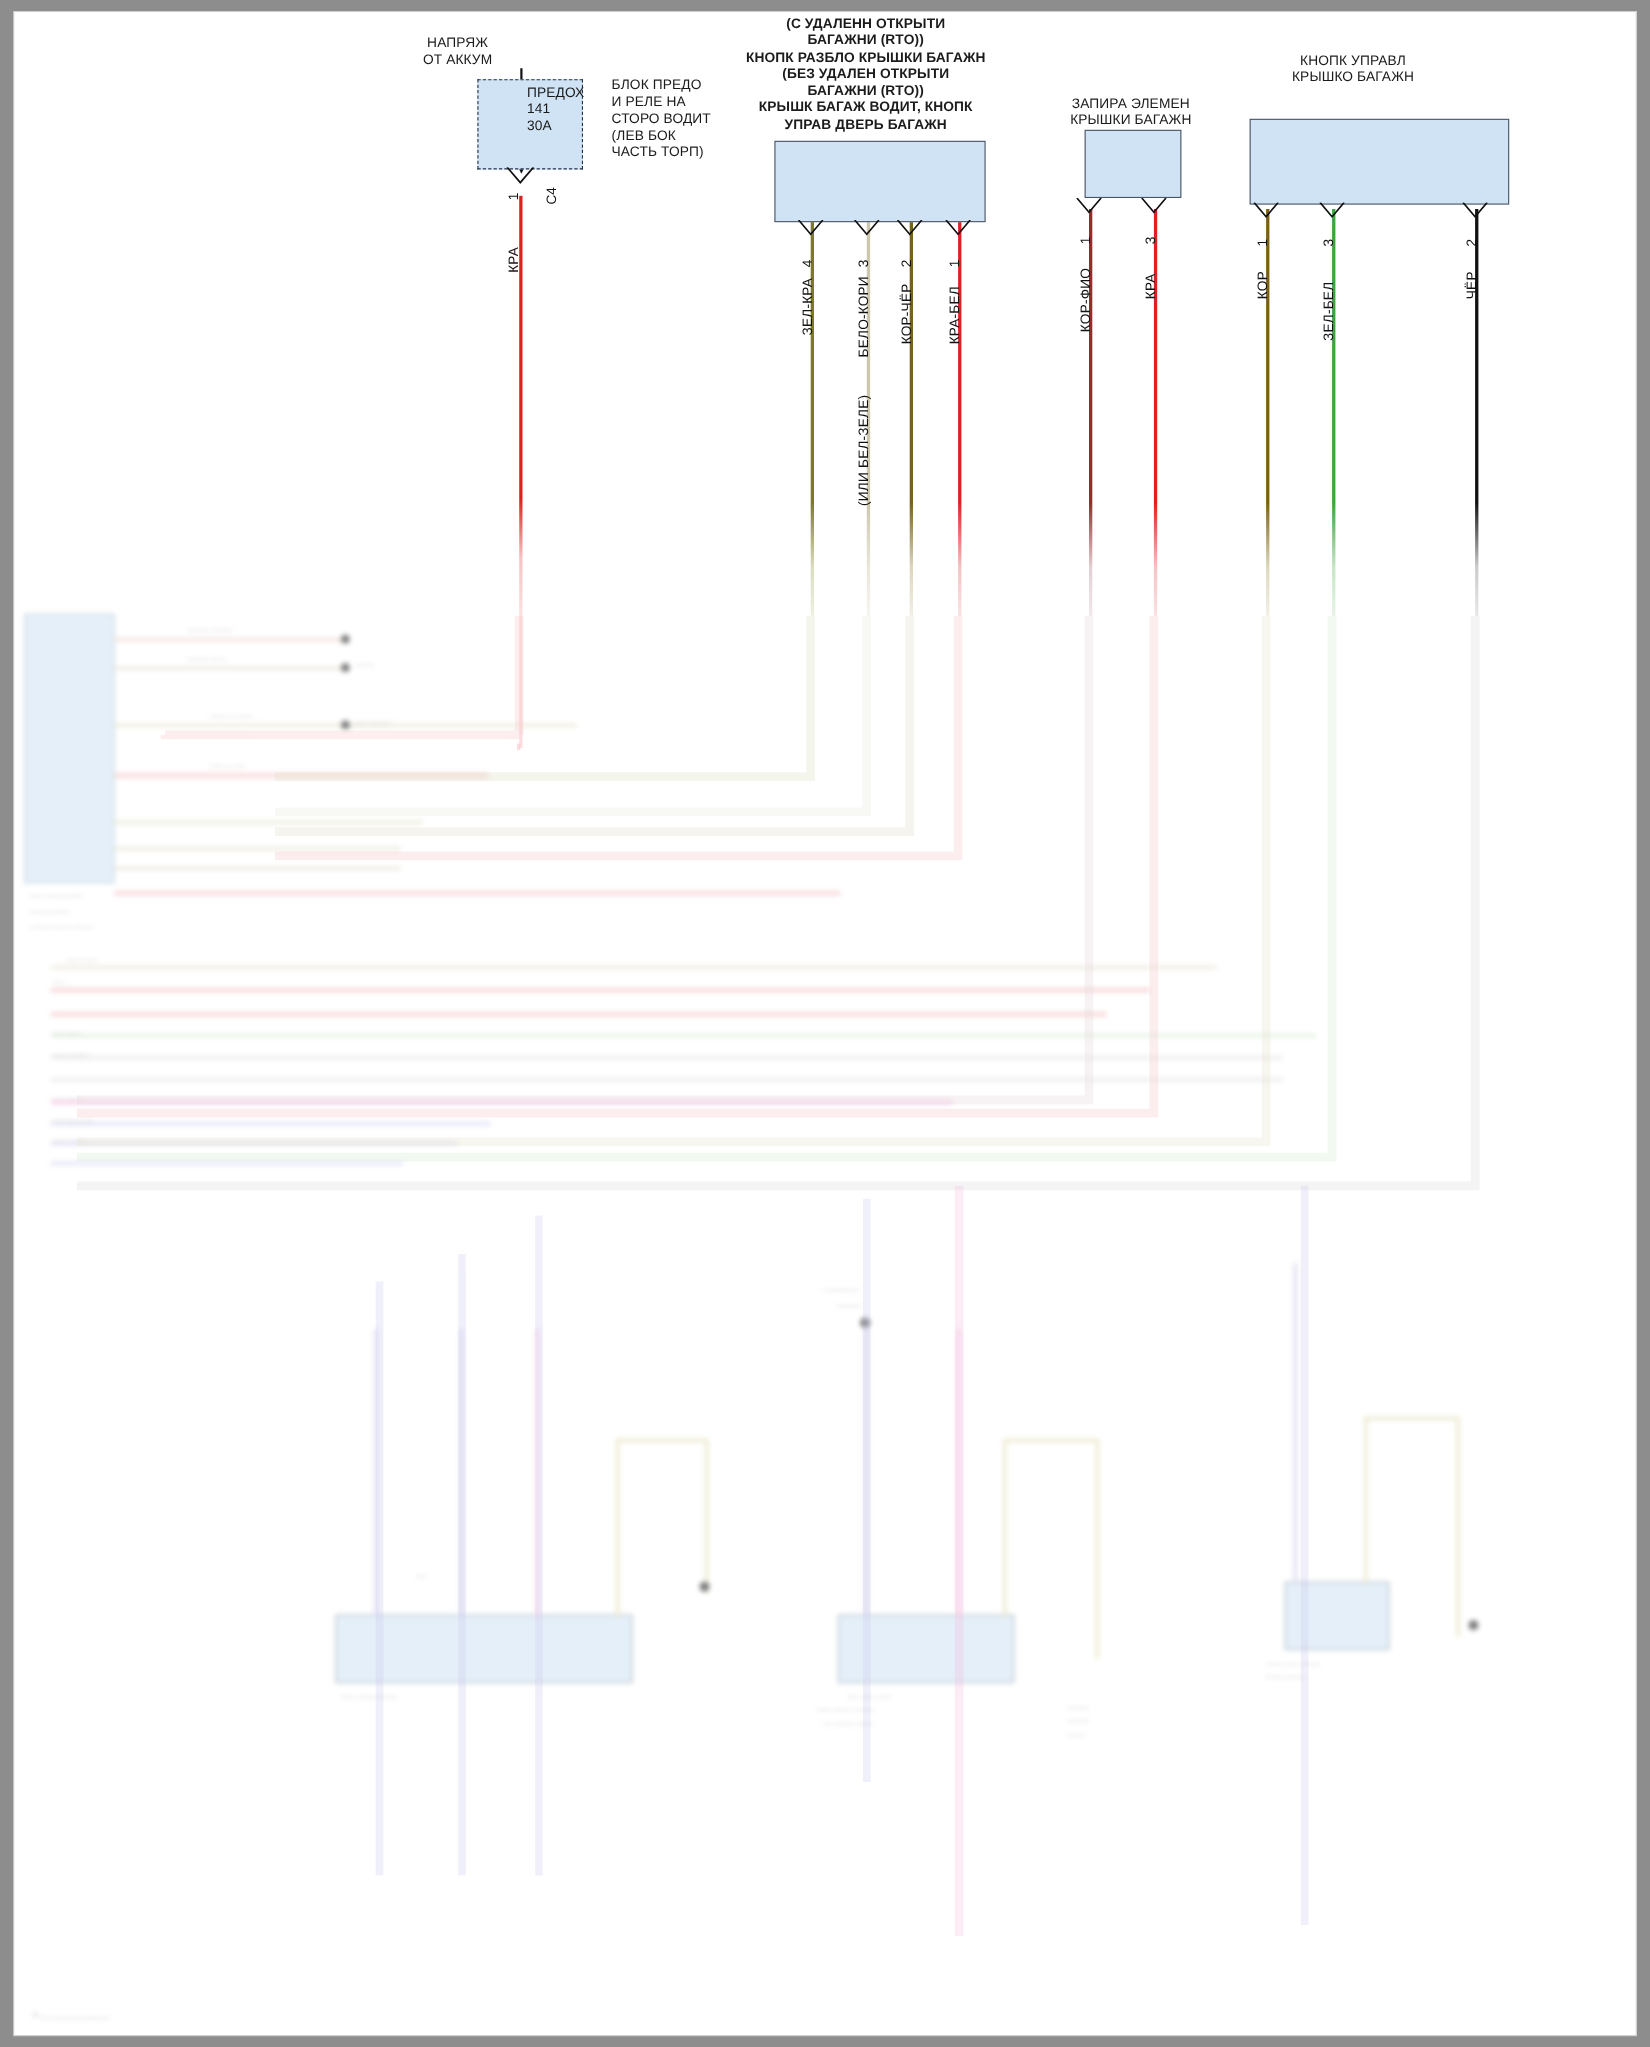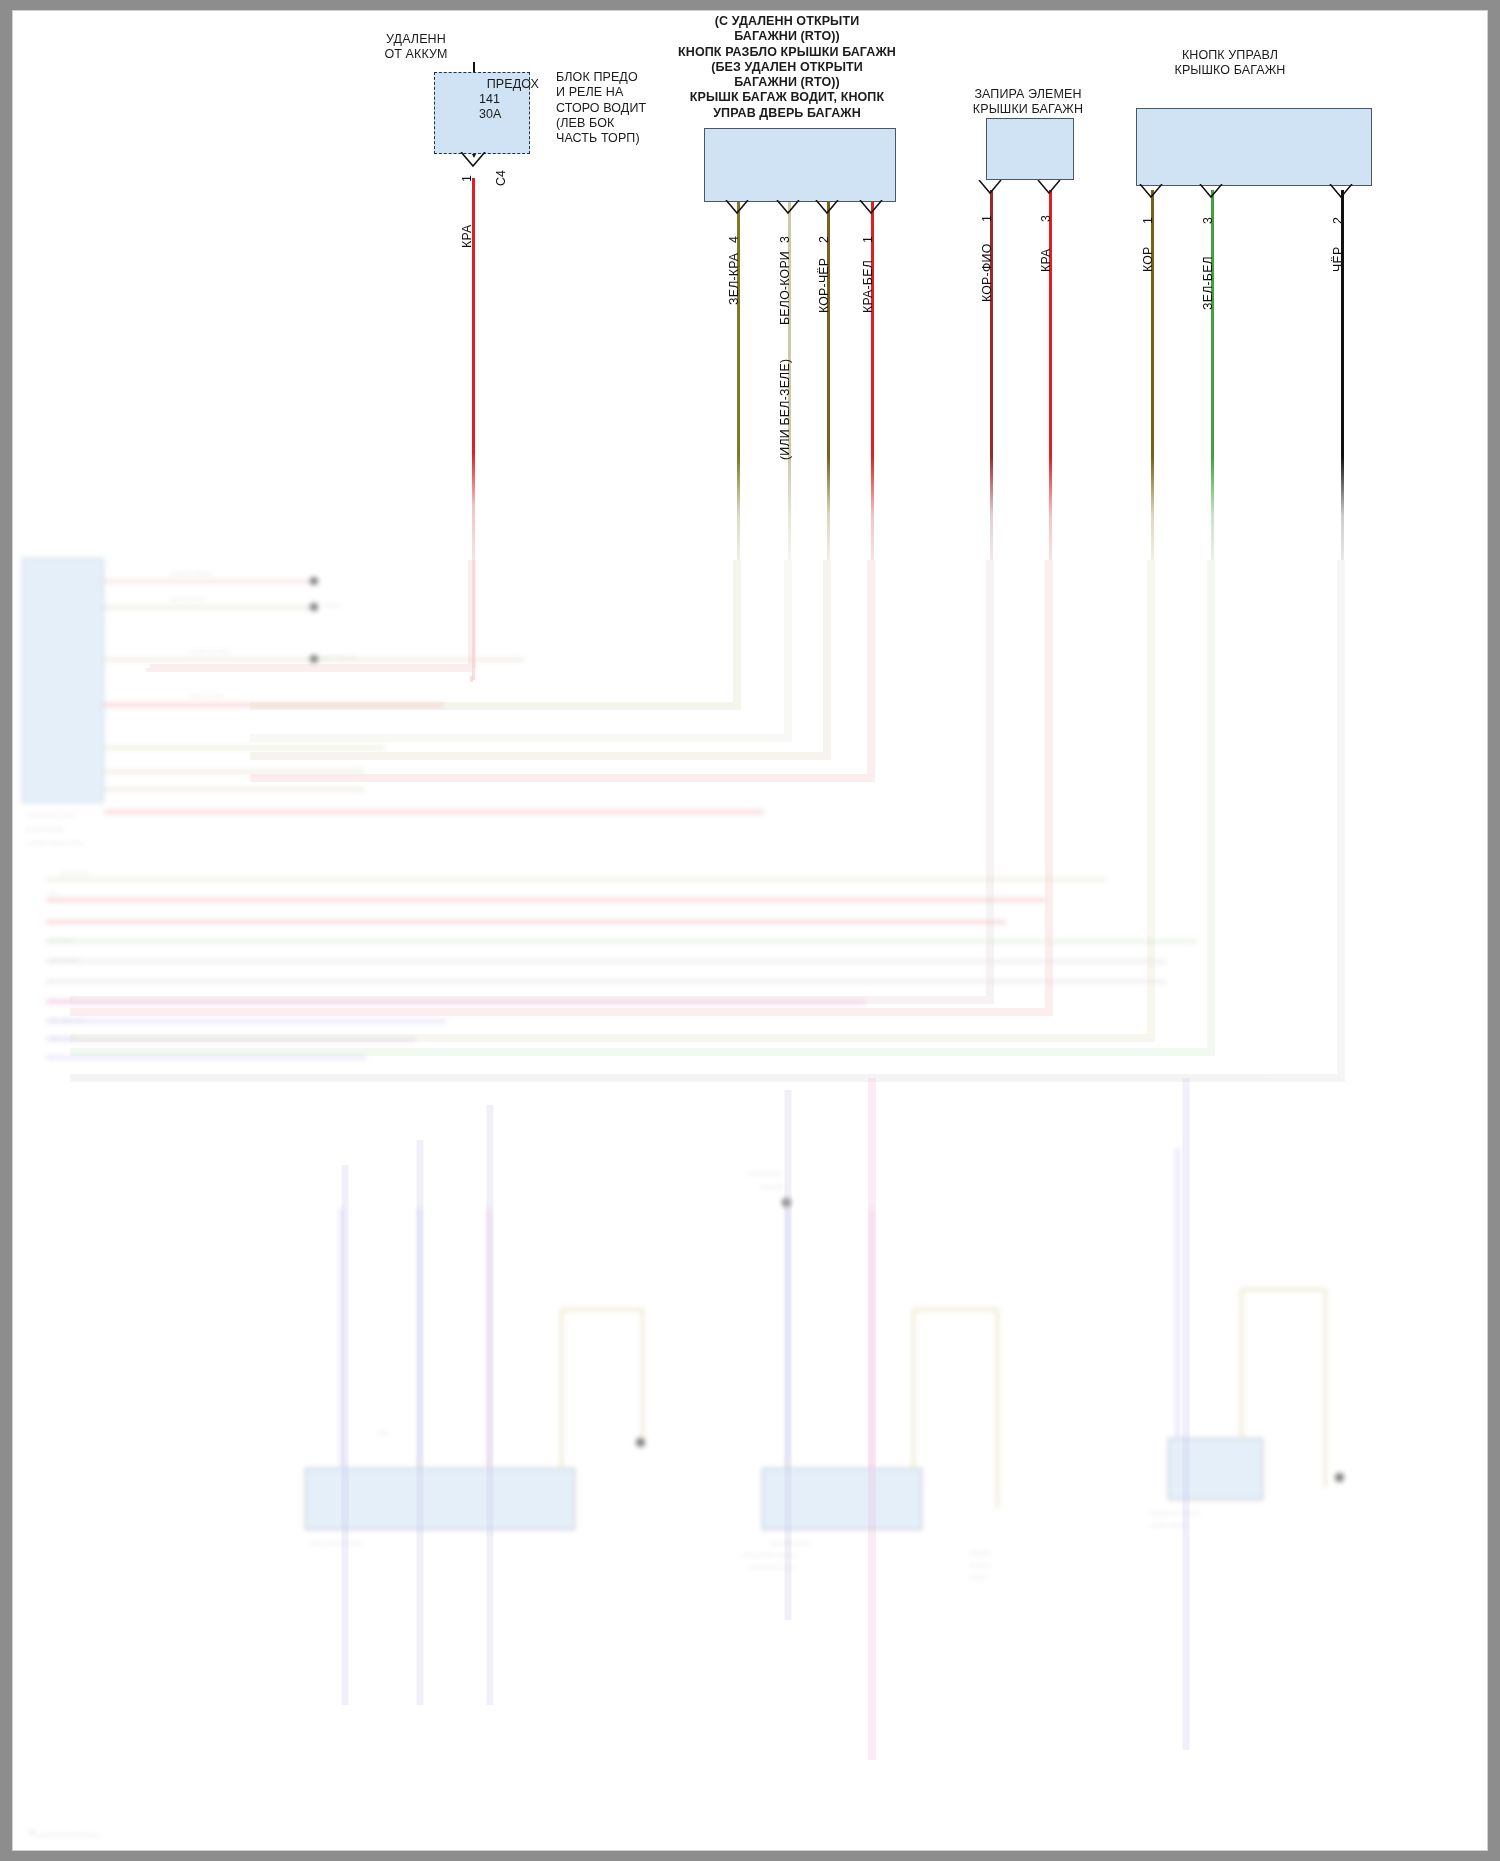--- a/index.html
+++ b/index.html
@@ -231,35 +231,35 @@
         <path d="M1186,1078 L1186,1750" stroke="#c7c6ec" stroke-width="7"></path>
         <path d="M872,1078 L872,1760" stroke="#f4b9df" stroke-width="8"></path>
         <path d="M788,1090 L788,1620" stroke="#c7c6ec" stroke-width="7"></path>
         <path d="M490,1105 L490,1705" stroke="#c7c6ec" stroke-width="7"></path>
         <path d="M420,1140 L420,1705" stroke="#c7c6ec" stroke-width="7"></path>
         <path d="M345,1165 L345,1705" stroke="#c7c6ec" stroke-width="7"></path>
       </g>
     </svg>
   </div>
 
-  <div class="ttl" style="left:346px; top:32px; width:140px;">УДАЛЕНН
+  <div class="ttl" style="left:346px; top:32px; width:140px;">НАПРЯЖ
 ОТ АККУМ</div>
 
   <div class="box dashed" style="left:434px; top:72px; width:96px; height:82px;"></div>
 
   <svg class="lyr" style="left:434px; top:60px; width:110px; height:110px;">
     <line x1="40" y1="2" x2="40" y2="26" stroke="#111" stroke-width="2"></line>
     <circle cx="40" cy="28" r="4.3" fill="#111"></circle>
     <path d="M40,32 C48,38 32,44 40,50" fill="none" stroke="#111" stroke-width="2"></path>
     <circle cx="40" cy="52" r="4.3" fill="#111"></circle>
     <line x1="40" y1="56" x2="40" y2="90" stroke="#111" stroke-width="2"></line>
     <polygon points="34,86 46,86 40,98" fill="#111"></polygon>
   </svg>
 
-  <div class="ttl left" style="left:479px; top:77px; width:60px;text-align:right;">ПРЕДОХ</div>
+  <div class="ttl left" style="left:479px; top:77px; width:60px;">ПРЕДОХ</div>
   <div class="ttl left" style="left:479px; top:92px; width:60px;">141</div>
   <div class="ttl left" style="left:479px; top:107px; width:60px;">30А</div>
 
   <div class="ttl left" style="left:556px; top:70px; width:130px;">БЛОК ПРЕДО
 И РЕЛЕ НА
 СТОРО ВОДИТ
 (ЛЕВ БОК
 ЧАСТЬ ТОРП)</div>
 
   <svg class="conn" style="left:458px; top:152px; width:34px; height:22px;">

